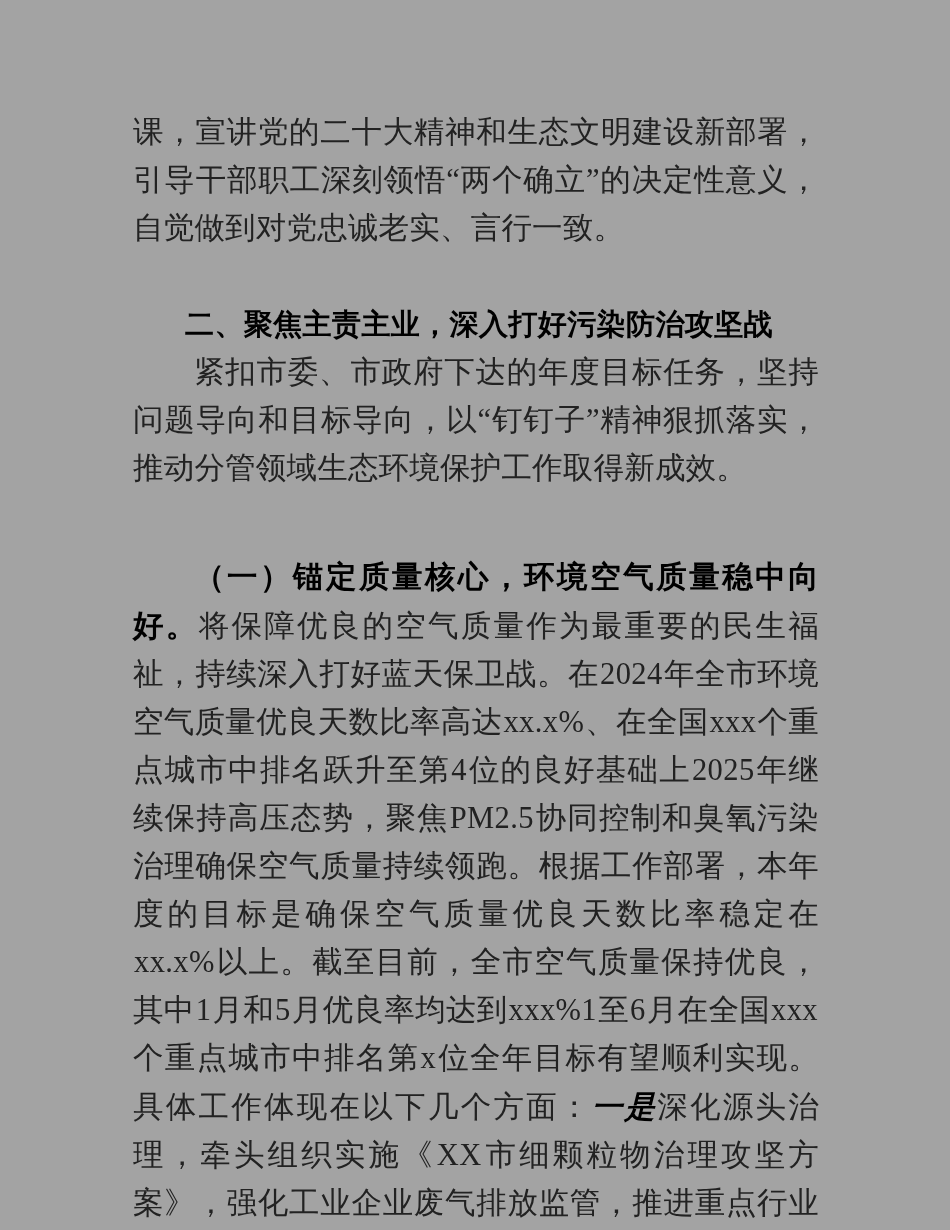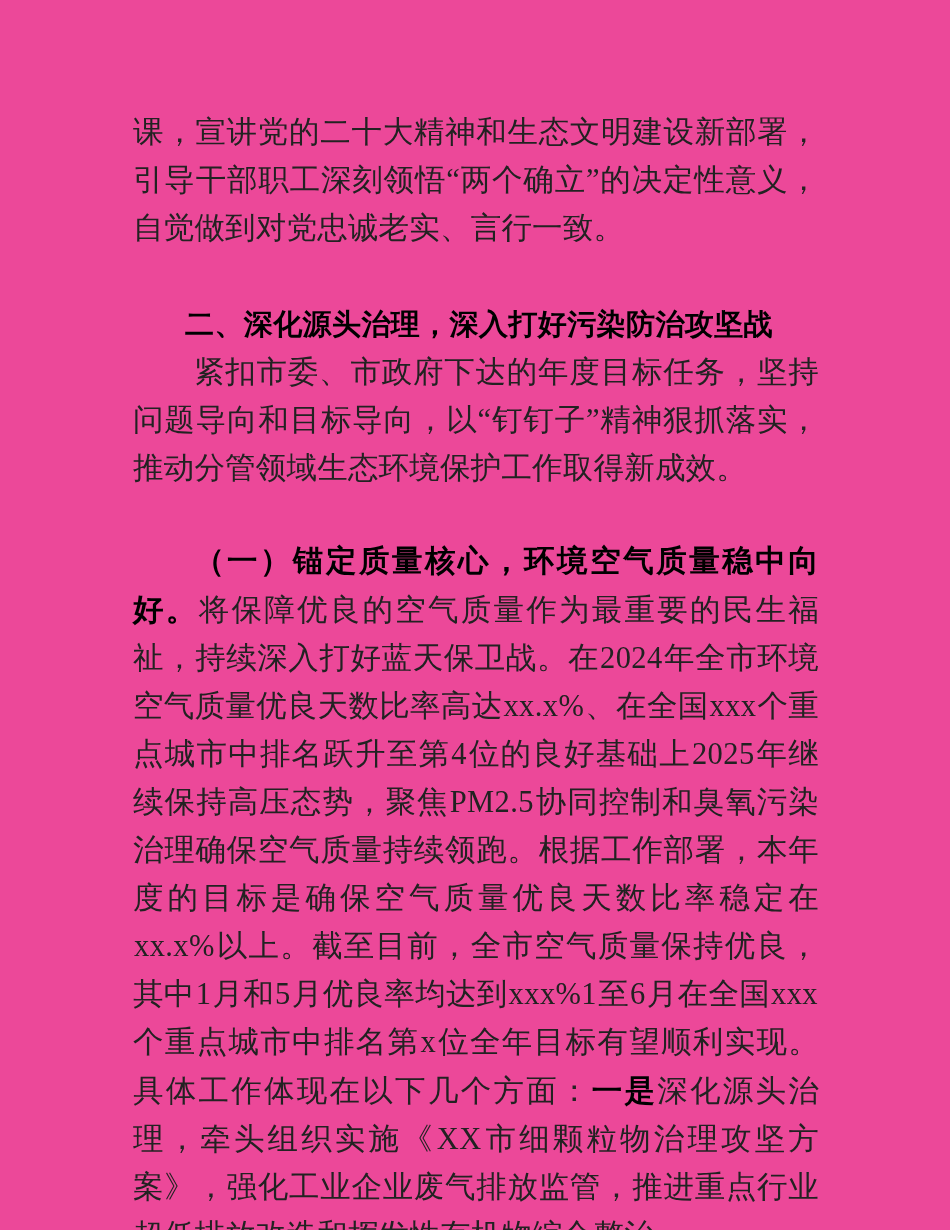--- a/index.html
+++ b/index.html
@@ -10,21 +10,21 @@
   }
   body {
     font-family: "Liberation Serif", "DejaVu Serif", serif;
     color: #1a1a1a;
     -webkit-font-smoothing: antialiased;
   }
   .page {
     position: relative;
     width: 950px;
     height: 1230px;
-    background: #ec4899;
+    background: #a3a3a3;
     overflow: hidden;
     box-sizing: border-box;
   }
   .content {
     position: absolute;
     left: 133px;
     top: 108px;
     width: 686px;
   }
   
@@ -41,21 +41,21 @@
   }
   .para.indent {
     text-indent: 61px;
   }
   .para.cont {
     text-indent: 0;
   }
   
   .gap-after-p1 { margin-bottom: 48px; }
   .gap-after-h2 { margin-bottom: 26px; }
-  .gap-after-p2 { margin-bottom: 44px; }
+  .gap-after-p2 { margin-bottom: 60px; }
 
   
   .heading {
     font-family: "Liberation Sans", "DejaVu Sans", sans-serif;
     font-size: 29px;
     line-height: 48px;
     font-weight: 700;
     color: #000000;
     text-indent: 52px;
     margin: 0;
@@ -65,37 +65,38 @@
   .blead {
     font-family: "Liberation Sans", "DejaVu Sans", sans-serif;
     font-weight: 700;
     color: #000000;
     letter-spacing: 0.3px;
   }
   .bmini {
     font-family: "Liberation Sans", "DejaVu Sans", sans-serif;
     font-weight: 700;
     color: #000000;
+    font-style: italic;
   }
   
   .lat {
     font-family: "Liberation Serif", "DejaVu Serif", serif;
     letter-spacing: 0.4px;
     padding: 0 1px;
     margin-top: 36px;
   }
 </style>
 </head>
 <body>
 
 <div class="page">
   <div class="content">
 
     <p class="para cont gap-after-p1">课，宣讲党的二十大精神和生态文明建设新部署，引导干部职工深刻领悟“两个确立”的决定性意义，自觉做到对党忠诚老实、言行一致。</p>
 
-    <h2 class="heading gap-after-h2">二、深化源头治理，深入打好污染防治攻坚战</h2>
+    <h2 class="heading gap-after-h2">二、聚焦主责主业，深入打好污染防治攻坚战</h2>
 
     <p class="para indent gap-after-p2">紧扣市委、市政府下达的年度目标任务，坚持问题导向和目标导向，以“钉钉子”精神狠抓落实，推动分管领域生态环境保护工作取得新成效。</p>
 
     <p class="para indent"><span class="blead">（一）锚定质量核心，环境空气质量稳中向好。</span><span>将保障优良的空气质量作为最重要的民生福祉，持续深入打好蓝天保卫战。在</span><span class="lat">2024</span><span>年全市环境空气质量优良天数比率高达</span><span class="lat">xx.x%</span><span>、在全国</span><span class="lat">xxx</span><span>个重点城市中排名跃升至第</span><span class="lat">4</span><span>位的良好基础上</span><span class="lat">2025</span><span>年继续保持高压态势，聚焦</span><span class="lat">PM2.5</span><span>协同控制和臭氧污染治理确保空气质量持续领跑。根据工作部署，本年度的目标是确保空气质量优良天数比率稳定在</span><span class="lat">xx.x%</span><span>以上。截至目前，全市空气质量保持优良，其中</span><span class="lat">1</span><span>月和</span><span class="lat">5</span><span>月优良率均达到</span><span class="lat">xxx%1</span><span>至</span><span class="lat">6</span><span>月在全国</span><span class="lat">xxx</span><span>个重点城市中排名第</span><span class="lat">x</span><span>位全年目标有望顺利实现。具体工作体现在以下几个方面：</span><span class="bmini">一是</span><span>深化源头治理，牵头组织实施《</span><span class="lat">XX</span><span>市细颗粒物治理攻坚方案》，强化工业企业废气排放监管，推进重点行业超低排放改造和挥发性有机物综合整治。</span></p>
 
   </div>
 </div>
 
 </body></html>

